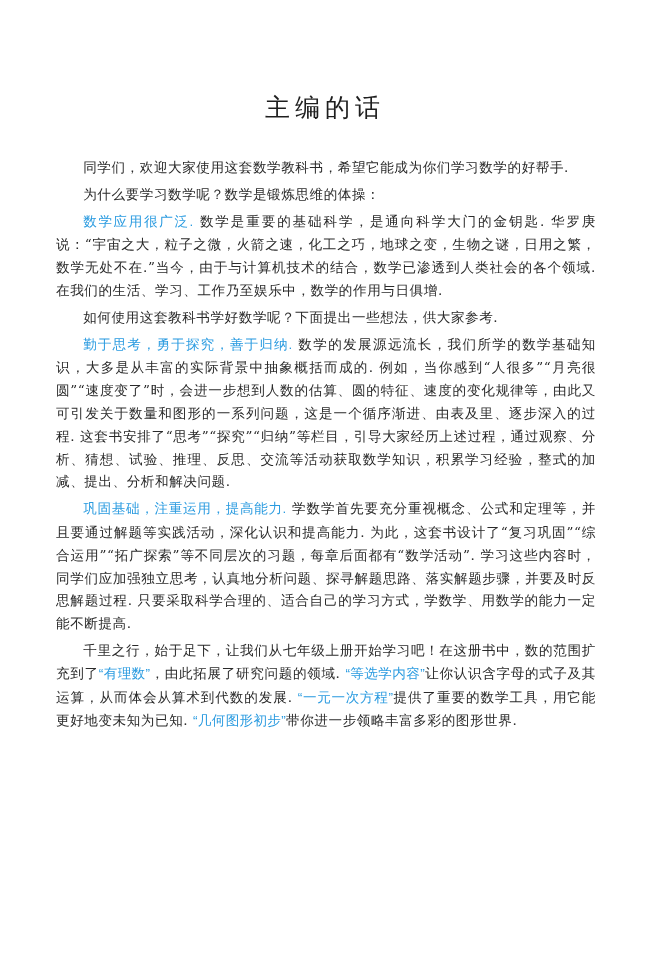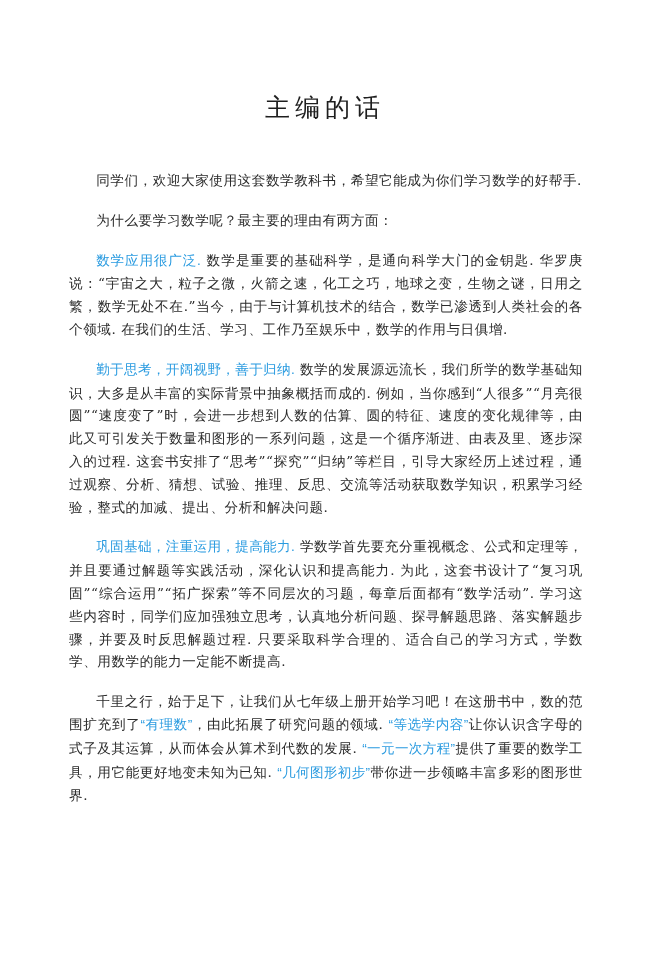--- a/index.html
+++ b/index.html
@@ -12,32 +12,33 @@
   .page { position: absolute; left: 0; top: 0; width: 650px; height: 962px; }
   .title {
     position: absolute; left: 0; top: 74px; width: 650px; text-align: center;
     font-size: 25px; letter-spacing: 5px; color: #1e1e1e; font-weight: normal;
   }
   .body {
     position: absolute; left: 52px; top: 152px; width: 548px;
     font-size: 13.6px; line-height: 22.8px; letter-spacing: 0.55px;
     text-align: justify;
   }
-  .p { margin: 17px; text-indent: 2em; }
+  .p { margin: 4px; text-indent: 2em; }
   .hl { color: #2a9be0; font-family: Liberation Sans, sans-serif; letter-spacing: 0.3px; }
 </style>
 </head>
 <body>
 
 <div class="page">
   <h1 class="title">主编的话</h1>
 
   <div class="body">
     <p class="p"><span>同学们，欢迎大家使用这套数学教科书，希望它能成为你们学习数学的好帮手.</span></p>
-    <p class="p"><span>为什么要学习数学呢？最主要的理由有两方面：</span></p>
+    <p class="p"><span>为什么要学习数学呢？数学是锻炼思维的体操：</span></p>
     <p class="p"><span class="hl">数学应用很广泛.</span> <span>数学是重要的基础科学，是通向科学大门的金钥匙. 华罗庚说：“宇宙之大，粒子之微，火箭之速，化工之巧，地球之变，生物之谜，日用之繁，数学无处不在.”当今，由于与计算机技术的结合，数学已渗透到人类社会的各个领域. 在我们的生活、学习、工作乃至娱乐中，数学的作用与日俱增.</span></p>
-    <p class="p"><span class="hl">勤于思考，开阔视野，善于归纳.</span> <span>数学的发展源远流长，我们所学的数学基础知识，大多是从丰富的实际背景中抽象概括而成的. 例如，当你感到“人很多”“月亮很圆”“速度变了”时，会进一步想到人数的估算、圆的特征、速度的变化规律等，由此又可引发关于数量和图形的一系列问题，这是一个循序渐进、由表及里、逐步深入的过程. 这套书安排了“思考”“探究”“归纳”等栏目，引导大家经历上述过程，通过观察、分析、猜想、试验、推理、反思、交流等活动获取数学知识，积累学习经验，整式的加减、提出、分析和解决问题.</span></p>
+    <p class="p"><span>如何使用这套教科书学好数学呢？下面提出一些想法，供大家参考.</span></p>
+    <p class="p"><span class="hl">勤于思考，勇于探究，善于归纳.</span> <span>数学的发展源远流长，我们所学的数学基础知识，大多是从丰富的实际背景中抽象概括而成的. 例如，当你感到“人很多”“月亮很圆”“速度变了”时，会进一步想到人数的估算、圆的特征、速度的变化规律等，由此又可引发关于数量和图形的一系列问题，这是一个循序渐进、由表及里、逐步深入的过程. 这套书安排了“思考”“探究”“归纳”等栏目，引导大家经历上述过程，通过观察、分析、猜想、试验、推理、反思、交流等活动获取数学知识，积累学习经验，整式的加减、提出、分析和解决问题.</span></p>
     <p class="p"><span class="hl">巩固基础，注重运用，提高能力.</span> <span>学数学首先要充分重视概念、公式和定理等，并且要通过解题等实践活动，深化认识和提高能力. 为此，这套书设计了“复习巩固”“综合运用”“拓广探索”等不同层次的习题，每章后面都有“数学活动”. 学习这些内容时，同学们应加强独立思考，认真地分析问题、探寻解题思路、落实解题步骤，并要及时反思解题过程. 只要采取科学合理的、适合自己的学习方式，学数学、用数学的能力一定能不断提高.</span></p>
     <p class="p">
       <span>千里之行，始于足下，让我们从七年级上册开始学习吧！在这册书中，数的范围扩充到了</span><span class="hl">“有理数”</span><span>，由此拓展了研究问题的领域. </span><span class="hl">“等选学内容”</span><span>让你认识含字母的式子及其运算，从而体会从算术到代数的发展. </span><span class="hl">“一元一次方程”</span><span>提供了重要的数学工具，用它能更好地变未知为已知. </span><span class="hl">“几何图形初步”</span><span>带你进一步领略丰富多彩的图形世界.</span>
     </p>
   </div>
 </div>
 
 </body></html>

